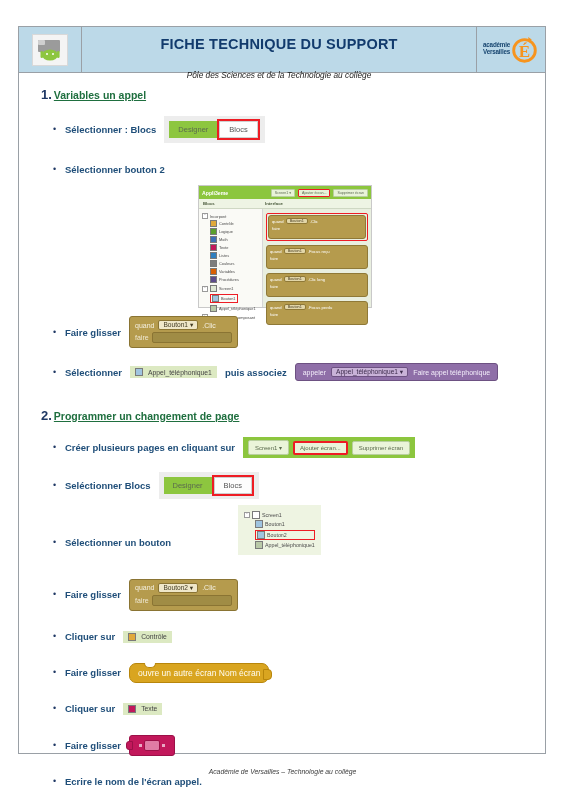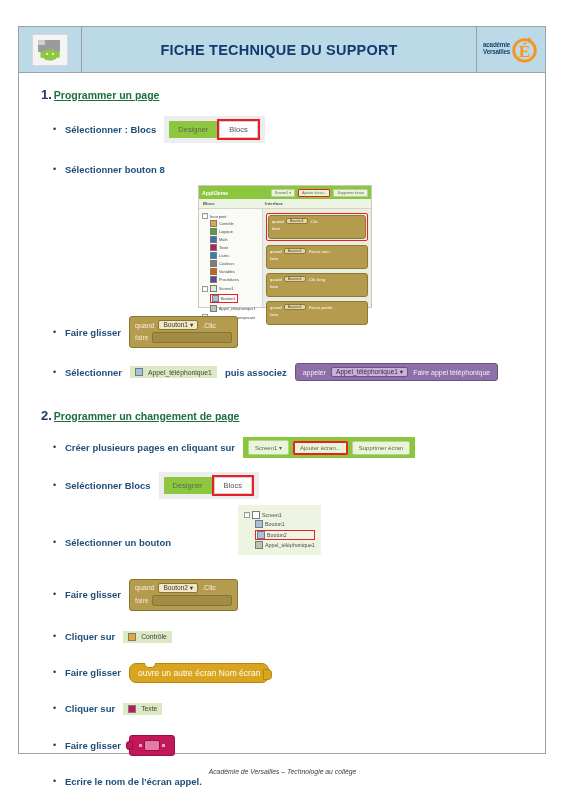--- a/index.html
+++ b/index.html
@@ -114,58 +114,59 @@
           <ellipse cx="13" cy="16" rx="8" ry="5.5" fill="#8dc63f"></ellipse>
           <rect x="3.5" y="12" width="2.6" height="7" rx="1.3" fill="#8dc63f"></rect>
           <rect x="20" y="12" width="2.6" height="7" rx="1.3" fill="#8dc63f"></rect>
           <circle cx="10" cy="15" r="1" fill="#ffffff"></circle>
           <circle cx="16" cy="15" r="1" fill="#ffffff"></circle>
         </svg>
       </div>
     </div>
     <div class="hd-title">
       <h1>FICHE TECHNIQUE DU SUPPORT</h1>
+      <h2>Pôle des Sciences et de la Technologie au collège</h2>
     </div>
     <div class="hd-acad">
       <div class="acad-wrap">
         <div class="acad-txt">
           <div>académie</div>
           <div>Versailles</div>
         </div>
         <svg class="acad-e" viewBox="0 0 30 30">
           <circle cx="15" cy="16" r="12" fill="none" stroke="#f7941e" stroke-width="3.2"></circle>
           <text x="15" y="23" font-size="19" font-family="'Liberation Serif',serif" font-weight="bold" fill="#f7941e" text-anchor="middle">É</text>
           <path d="M19 1 L23 4 L20 7 Z" fill="#f7941e"></path>
         </svg>
       </div>
     </div>
   </div>
 
   <div class="content">
 
     <div class="sec-title">
       <span class="sec-num">1.</span>
-      <span class="sec-txt">Programmer un page</span>
+      <span class="sec-txt">Variables un appel</span>
     </div>
 
     <div class="row" style="margin-bottom:16px;">
       <span class="bullet">•</span>
       <span class="lbl">Sélectionner : Blocs</span>
       <span class="gap"></span>
       <span class="tb">
         <span class="tb-designer">Designer</span>
         <span class="tb-blocs-wrap">
           <span class="tb-blocs">Blocs</span>
         </span>
       </span>
     </div>
 
     <div class="row">
       <span class="bullet">•</span>
-      <span class="lbl">Sélectionner bouton 8</span>
+      <span class="lbl">Sélectionner bouton 2</span>
     </div>
 
     <div class="ai">
       <div class="ai-top">
         <span class="ai-proj">Appli3eme</span>
         <span class="ai-btns">
           <span class="ai-btn">Screen1 ▾</span>
           <span class="ai-btn hl">Ajouter écran...</span>
           <span class="ai-btn">Supprimer écran</span>
         </span>

